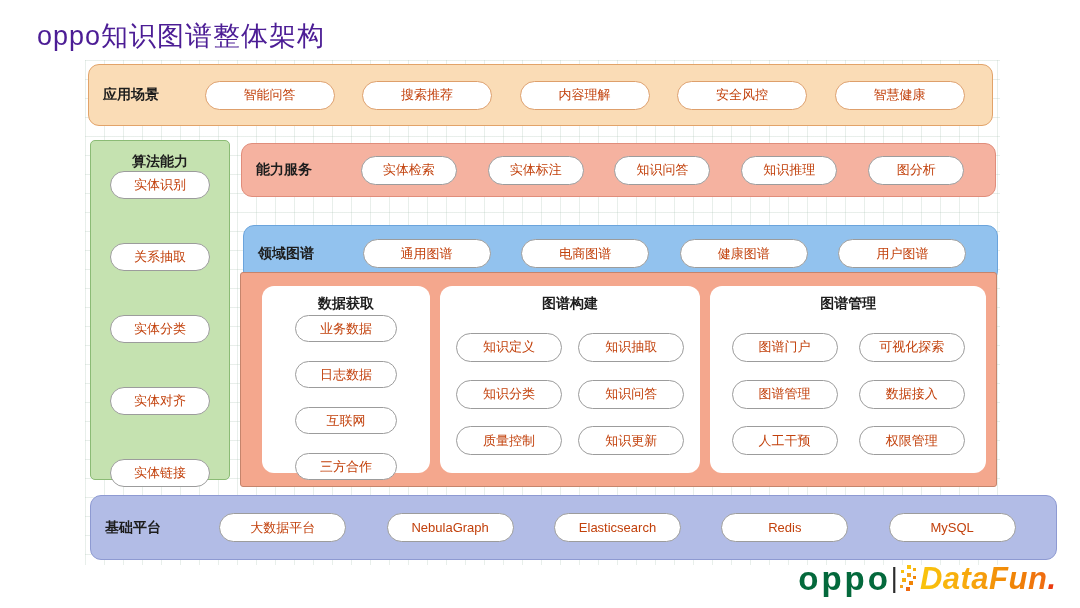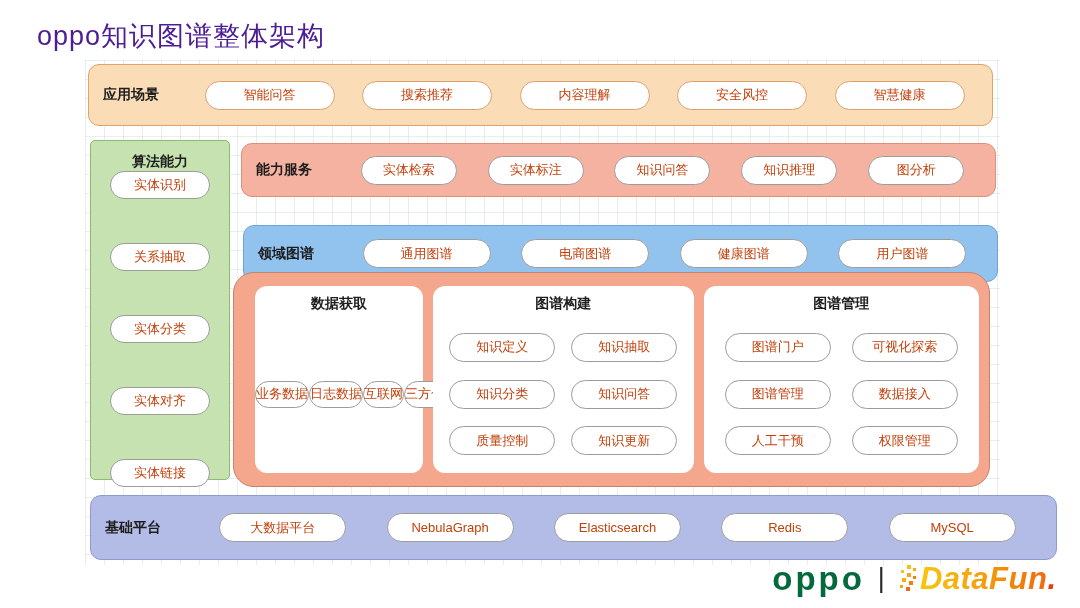--- a/index.html
+++ b/index.html
@@ -31,36 +31,36 @@
   .col-title{font-weight:bold;font-size:14px;color:#1d1d1d;}
   .col-pills{flex:1;width:100%;display:flex;flex-direction:column;align-items:center;justify-content:space-evenly;gap:44px;}
   .col-pills .pill{width:100px;height:28px;}
 
   .band-cap{left:156px;top:83px;width:755px;height:54px;background:#f5b2a0;border:1.5px solid #e08d7b;}
   .band-cap .pill{width:96px;}
 
   .band-domain{left:158px;top:145px;width:755px;height:57px;background:#92c2ee;border:1.5px solid #6ba4dc;margin-top:20px;}
   .band-domain .pill{width:128px;}
 
-  .salmon{position:absolute;left:148px;top:212px;width:757px;height:215px;background:#f4a78d;border:1.5px solid #c5846c;
-          border-radius:21px;box-sizing:border-box;display:flex;gap:10px;padding:13px 10px 13px 21px;}
+  .salmon{position:absolute;left:155px;top:212px;width:757px;height:215px;background:#f4a78d;border:1.5px solid #c5846c;
+          border-radius:3px;box-sizing:border-box;display:flex;gap:10px;padding:13px 10px 13px 21px;}
   .white-box{background:#fff;border-radius:12px;height:100%;box-sizing:border-box;display:flex;flex-direction:column;align-items:center;padding-top:9px;}
   .box-acquire{width:168px;}
   .box-build{width:261px;}
   .box-manage{width:276px;}
   .box-title{font-weight:bold;font-size:14px;color:#1d1d1d;margin-bottom:2px;}
-  .box-col{flex:1;display:flex;flex-direction:row;justify-content:space-evenly;align-items:center;width:100%;}
+  .box-col{flex:1;display:flex;flex-direction:column;justify-content:space-evenly;align-items:center;width:100%;gap:19px;}
   .box-col .pill{width:102px;height:27px;}
   .box-grid{flex:1;display:grid;grid-template-columns:repeat(2,106px);justify-content:space-evenly;align-content:space-evenly;width:100%;font-family:Liberation Serif, serif;}
   .box-grid .pill{width:106px;height:29px;}
 
   .band-infra{left:5px;top:435px;width:967px;height:65px;background:#b2bce6;border:1.5px solid #8e9ad2;}
   .band-infra .pill{width:127px;}
 
-  .footer{position:absolute;right:24px;bottom:8px;display:flex;align-items:center;gap:13px;height:44px;}
+  .footer{position:absolute;right:24px;bottom:8px;display:flex;align-items:center;height:44px;}
   .oppo-logo{font-weight:bold;font-size:33px;color:#04693c;letter-spacing:3px;line-height:1;}
   .logo-sep{font-size:27px;color:#2b2b2b;font-weight:200;}
   .datafun-logo{display:flex;align-items:center;}
   .df-dots{margin-right:2px;}
   .df-text{font-size:31px;font-weight:bold;font-style:italic;letter-spacing:0.5px;
            background:linear-gradient(92deg,#f9c20d 5%,#f7a60d 40%,#f08306 75%,#ef6a12 100%);
            -webkit-background-clip:text;background-clip:text;color:transparent;line-height:1;}
   .df-period{font-size:31px;font-weight:bold;font-style:italic;color:#ea3b10;line-height:1;}
 </style>
 </head>

